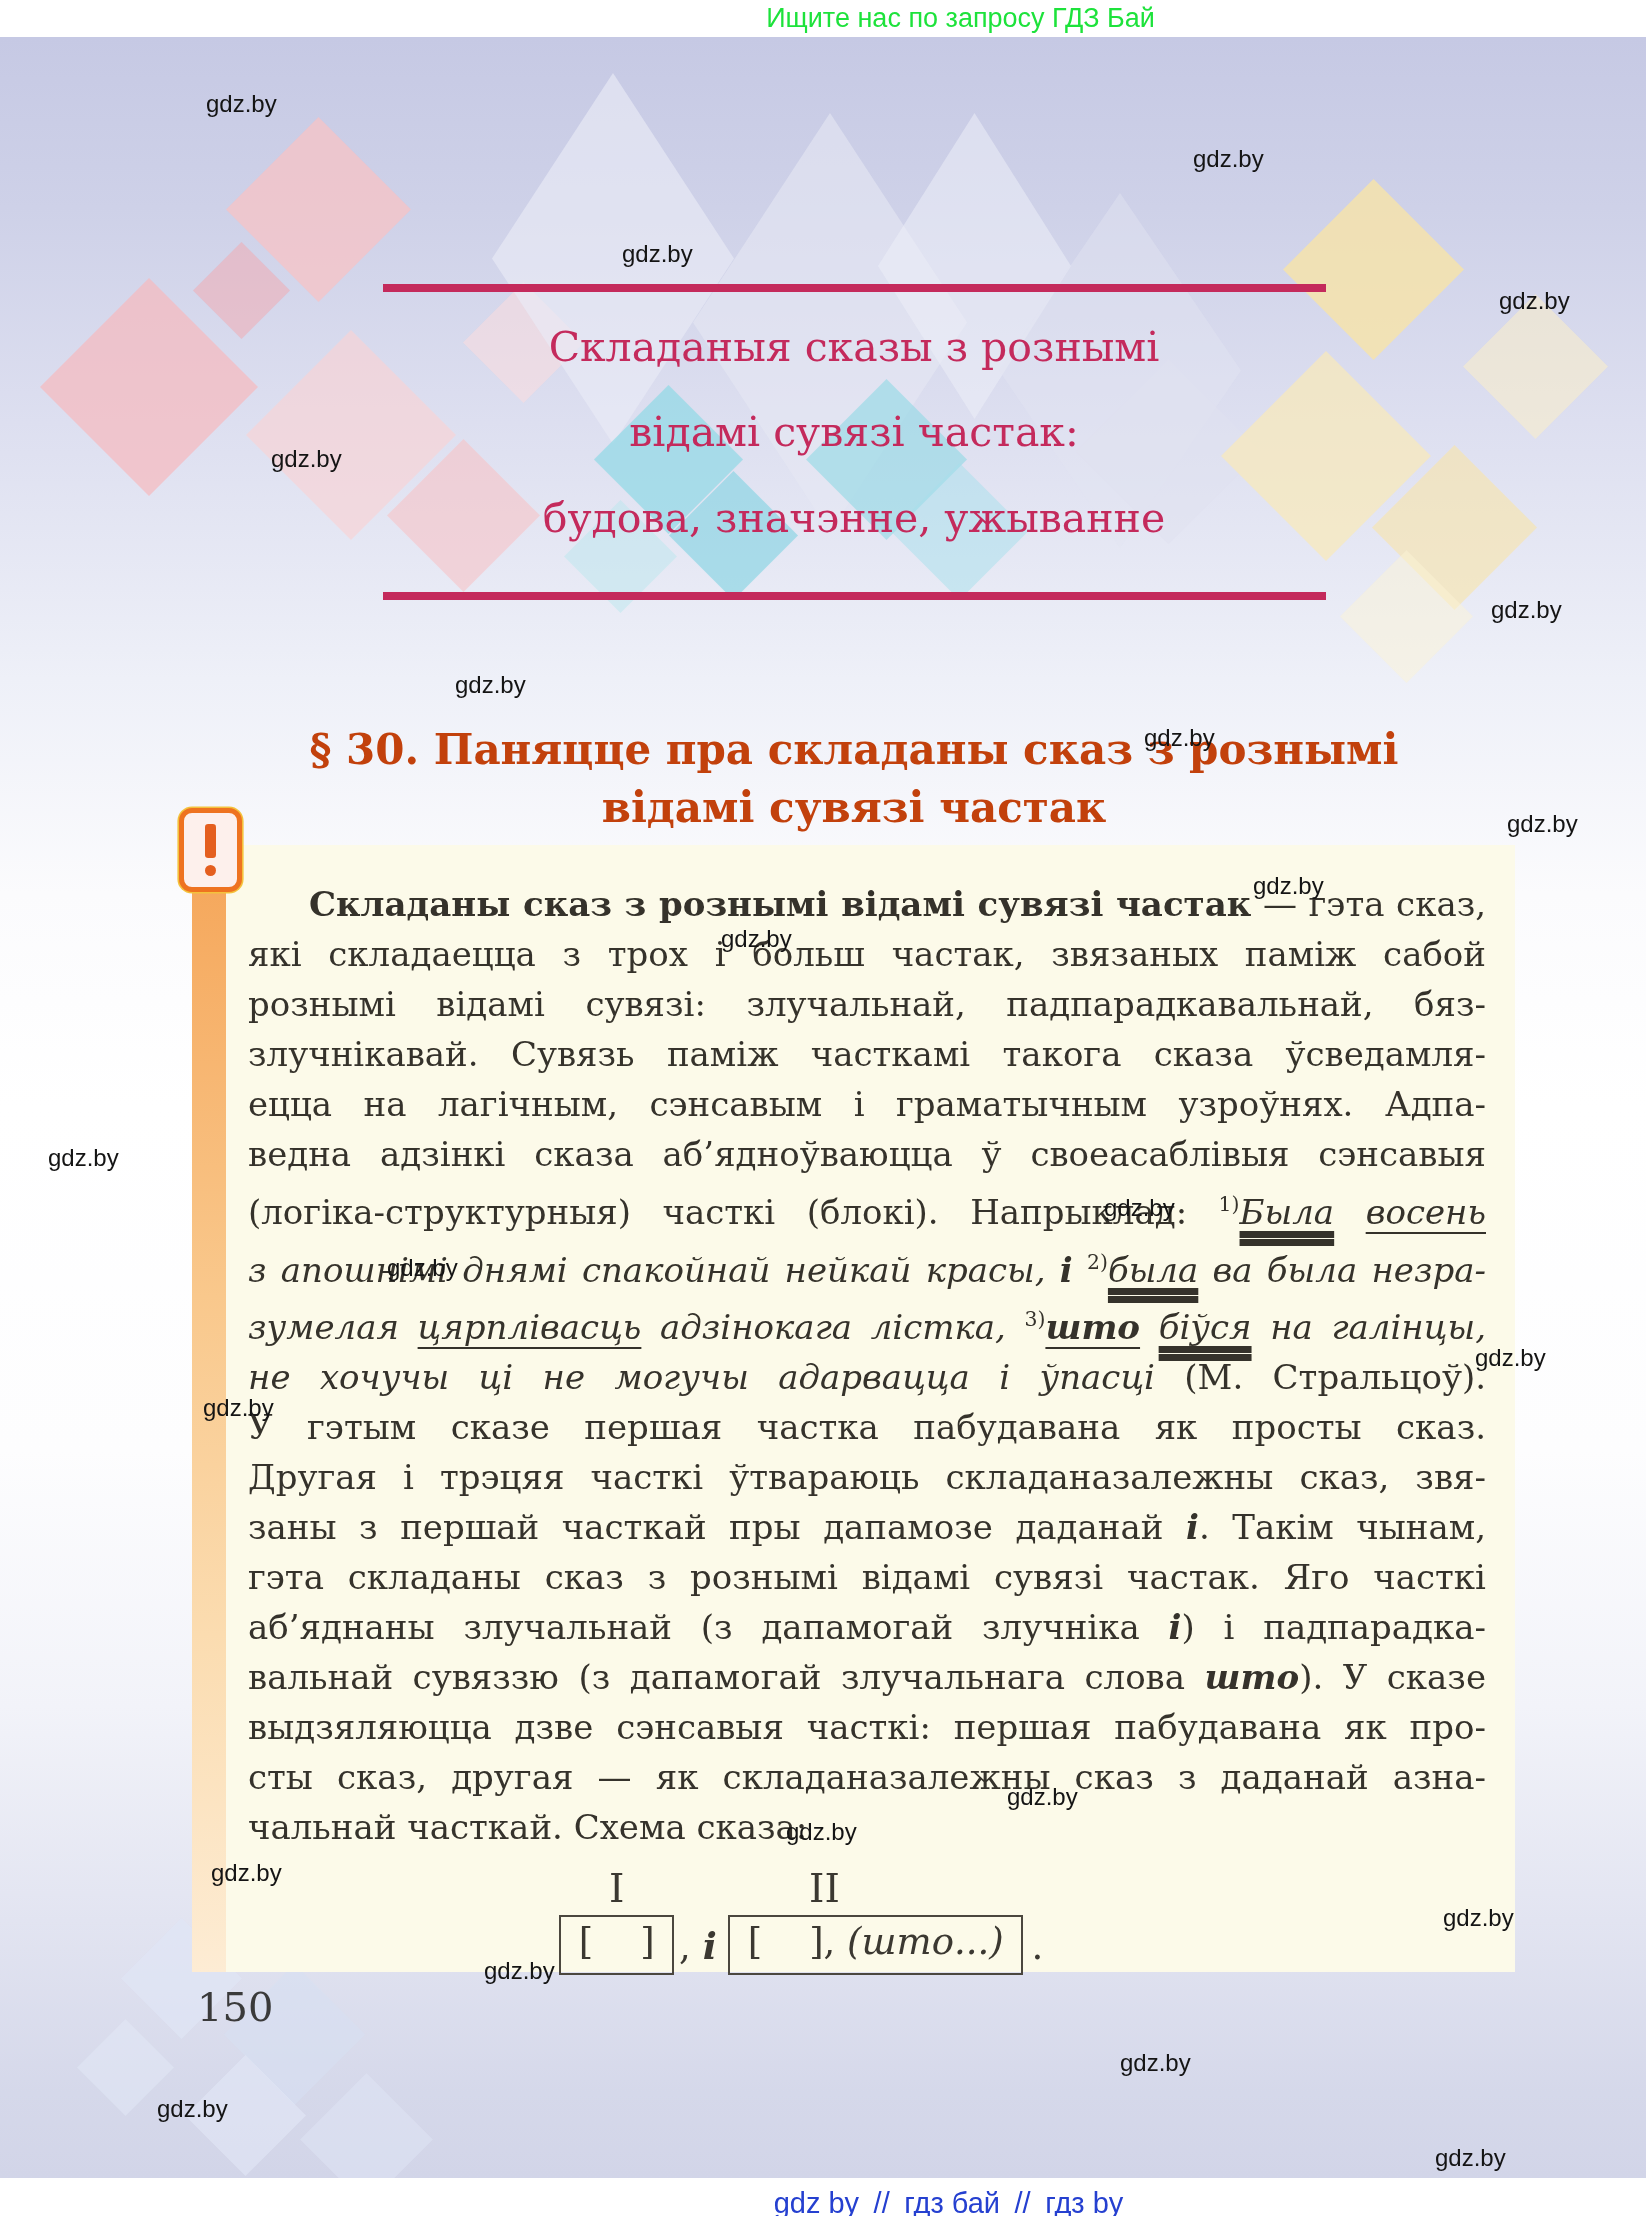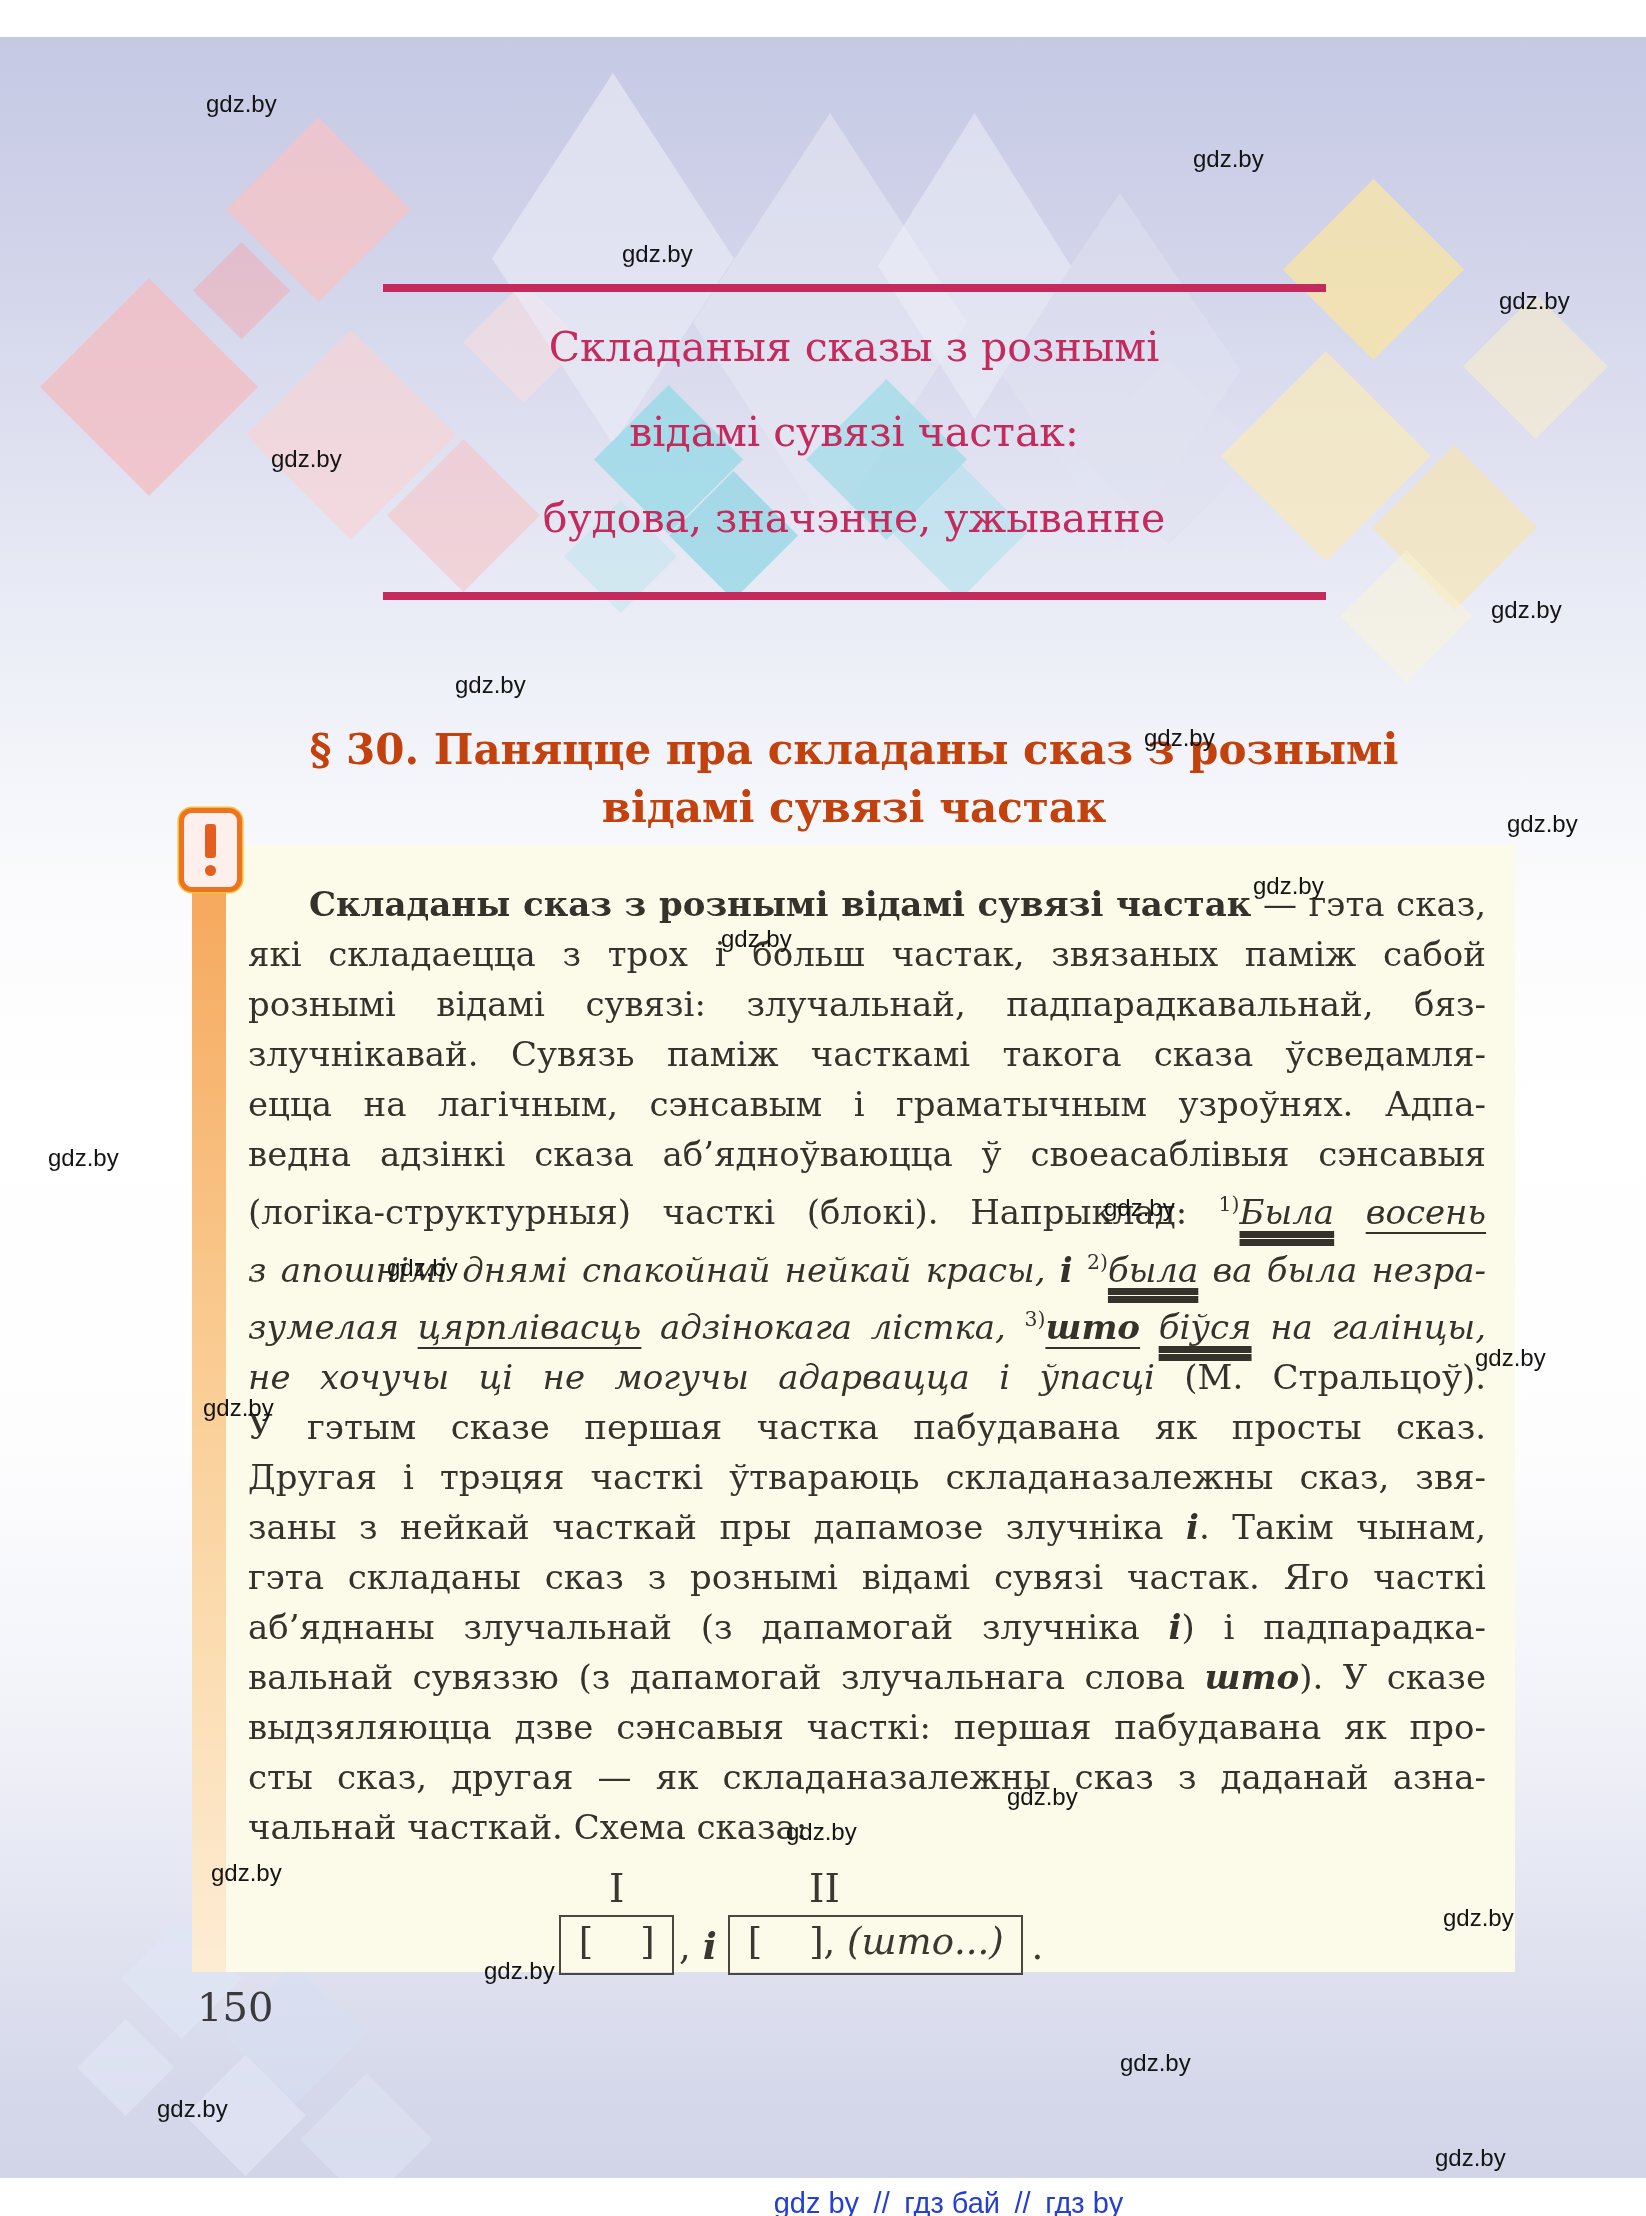--- a/index.html
+++ b/index.html
@@ -87,20 +87,23 @@
       <div class="dia" style="left: 1372px; top: 445px; width: 165px; height: 165px; background: rgb(248, 228, 168); opacity: 0.6;"></div>
       <div class="dia" style="left: 1463px; top: 294px; width: 145px; height: 145px; background: rgb(251, 239, 201); opacity: 0.55;"></div>
       <div class="dia" style="left: 1340px; top: 550px; width: 133px; height: 133px; background: rgb(252, 243, 214); opacity: 0.5;"></div>
       <div class="dia" style="left: 121px; top: 1918px; width: 121px; height: 121px; background: rgb(223, 229, 245); opacity: 0.7;"></div>
       <div class="dia" style="left: 224px; top: 1964px; width: 141px; height: 141px; background: rgb(215, 223, 242); opacity: 0.6;"></div>
       <div class="dia" style="left: 185px; top: 2055px; width: 121px; height: 121px; background: rgb(228, 233, 247); opacity: 0.55;"></div>
       <div class="dia" style="left: 300px; top: 2073px; width: 133px; height: 133px; background: rgb(223, 229, 245); opacity: 0.5;"></div>
       <div class="dia" style="left: 77px; top: 2019px; width: 97px; height: 97px; background: rgb(228, 233, 247); opacity: 0.5;"></div>
     </div>
 
+  <div class="top-strip">
+    <span class="promo">Ищите нас по запросу ГДЗ Бай</span>
+  </div>
 
   <div class="rule" style="top:284px;"></div>
   <div class="title-line" style="top:305px;">Складаныя сказы з рознымі</div>
   <div class="title-line" style="top:390px;">відамі сувязі частак:</div>
   <div class="title-line" style="top:476px;">будова, значэнне, ужыванне</div>
   <div class="rule" style="top:592px;"></div>
 
   <div class="sec-line" style="top:722px;">§ 30. Паняцце пра складаны сказ з рознымі</div>
   <div class="sec-line" style="top:780px;">відамі сувязі частак</div>
 
@@ -116,21 +119,21 @@
         <div class="tline"><span>рознымі відамі сувязі: злучальнай, падпарадкавальнай, бяз-</span></div>
         <div class="tline"><span>злучнікавай. Сувязь паміж часткамі такога сказа ўсведамля-</span></div>
         <div class="tline"><span>ецца на лагічным, сэнсавым і граматычным узроўнях. Адпа-</span></div>
         <div class="tline"><span>ведна адзінкі сказа аб’ядноўваюцца ў своеасаблівыя сэнсавыя</span></div>
         <div class="tline"><span>(логіка-структурныя) часткі (блокі). Напрыклад: </span><span class="sup">1)</span><span class="i ud">Была</span><span class="i"> </span><span class="i us">восень</span></div>
         <div class="tline"><span class="i">з апошнімі днямі спакойнай нейкай красы, </span><span class="b i">і</span><span class="i"> </span><span class="sup">2)</span><span class="i ud">была</span><span class="i"> ва была незра-</span></div>
         <div class="tline"><span class="i">зумелая </span><span class="i us">цярплівасць</span><span class="i"> адзінокага лістка, </span><span class="sup">3)</span><span class="b i us">што</span><span class="i"> </span><span class="i ud">біўся</span><span class="i"> на галінцы,</span></div>
         <div class="tline"><span class="i">не хочучы ці не могучы адарвацца і ўпасці </span><span>(М. Стральцоў).</span></div>
         <div class="tline"><span>У гэтым сказе першая частка пабудавана як просты сказ.</span></div>
         <div class="tline"><span>Другая і трэцяя часткі ўтвараюць складаназалежны сказ, звя-</span></div>
-        <div class="tline"><span>заны з нейкай часткай пры дапамозе злучніка </span><span class="b i">і</span><span>. Такім чынам,</span></div>
+        <div class="tline"><span>заны з першай часткай пры дапамозе даданай </span><span class="b i">і</span><span>. Такім чынам,</span></div>
         <div class="tline"><span>гэта складаны сказ з рознымі відамі сувязі частак. Яго часткі</span></div>
         <div class="tline"><span>аб’яднаны злучальнай (з дапамогай злучніка </span><span class="b i">і</span><span>) і падпарадка-</span></div>
         <div class="tline"><span>вальнай сувяззю (з дапамогай злучальнага слова </span><span class="b i">што</span><span>). У сказе</span></div>
         <div class="tline"><span>выдзяляюцца дзве сэнсавыя часткі: першая пабудавана як про-</span></div>
         <div class="tline"><span>сты сказ, другая — як складаназалежны сказ з даданай азна-</span></div>
         <div class="tline last"><span>чальнай часткай. Схема сказа:</span></div>
       </div>
 
     <div class="schema">
       <div class="sch-group">

